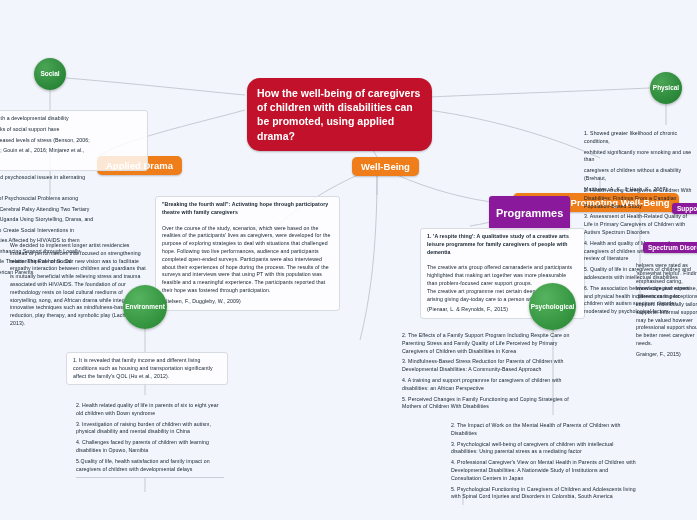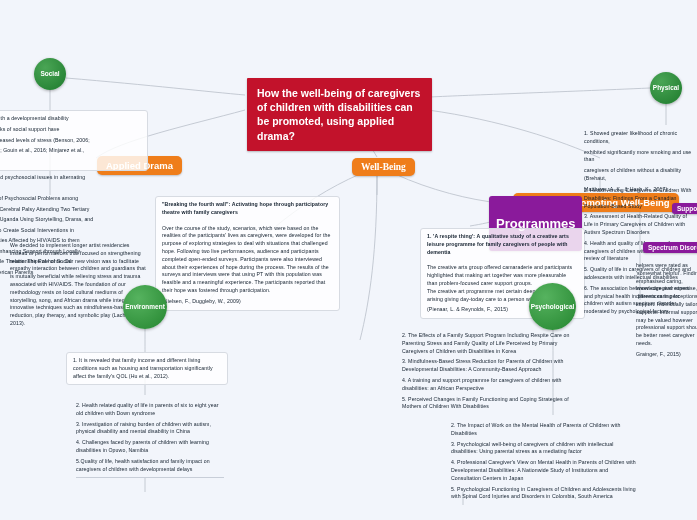--- a/index.html
+++ b/index.html
@@ -12,33 +12,33 @@
     position:relative;
   }
   #canvas{position:absolute;left:0;top:0;width:697px;height:520px;}
   svg.links{position:absolute;left:0;top:0;width:697px;height:520px;pointer-events:none;}
   svg.links line, svg.links path{stroke:#b9bfc9;stroke-width:0.8;fill:none;}
 
   
   .node{position:absolute;box-sizing:border-box;}
 
   .central{
-    background:#c2122b;color:#fff;border-radius:1px;
+    background:#c2122b;color:#fff;border-radius:13px;
     padding:8px 10px;font-weight:bold;font-size:10.5px;line-height:1.35;
     width:185px;
     box-shadow:0 1px 2px rgba(0,0,0,.25);
   }
 
   .pill{
     background:#ef7d1a;color:#fff;border-radius:5px;
     padding:4px 9px;font-weight:bold;font-size:9.5px;white-space:nowrap;
     box-shadow:0 1px 2px rgba(0,0,0,.22);
     display:inline-block;
   }
-  .pill.purple{background:#8a1a9b;border-radius:3px;padding:20px 7px;font-size:13px;}
+  .pill.purple{background:#8a1a9b;border-radius:3px;padding:11px 7px;font-size:11px;}
   .pill.purple.sm{font-size:6.5px;padding:2px 5px;}
 
   .circle{
     border-radius:50%;color:#fff;display:flex;align-items:center;justify-content:center;
     font-size:6.5px;font-weight:bold;text-align:center;line-height:1.1;
     box-shadow:0 1px 3px rgba(0,0,0,.3);
   }
   .circle.green-dark{background:radial-gradient(circle at 35% 30%, #4aa555, #1d7a2c);}
   .circle.green-mid{background:radial-gradient(circle at 35% 30%, #56b35f, #24852f);}
 
@@ -92,21 +92,21 @@
     <line x1="600" y1="176" x2="600" y2="188"></line>
     <line x1="640" y1="190" x2="640" y2="300"></line>
 
     <line x1="377" y1="174" x2="377" y2="195"></line>
     <line x1="463" y1="492" x2="463" y2="505"></line>
     <line x1="145" y1="478" x2="145" y2="492"></line>
   </svg>
 
   <div class="node central" style="left:247px;top:78px;">How the well-being of caregivers of children with disabilities can be promoted, using applied drama?</div>
 
-  <div class="node" style="left:352px;top:156px;font-family:Liberation Serif, serif;">
+  <div class="node" style="left:352px;top:156px;">
     <span class="pill">Well-Being</span>
   </div>
 
   <div class="node" style="left:49px;top:155px;padding-left:48px;">
     <span class="pill">Applied Drama</span>
   </div>
 
   <div class="node" style="left:513px;top:156px;margin-top:36px;">
     <span class="pill">Strategies Promoting Well-Being</span>
   </div>

